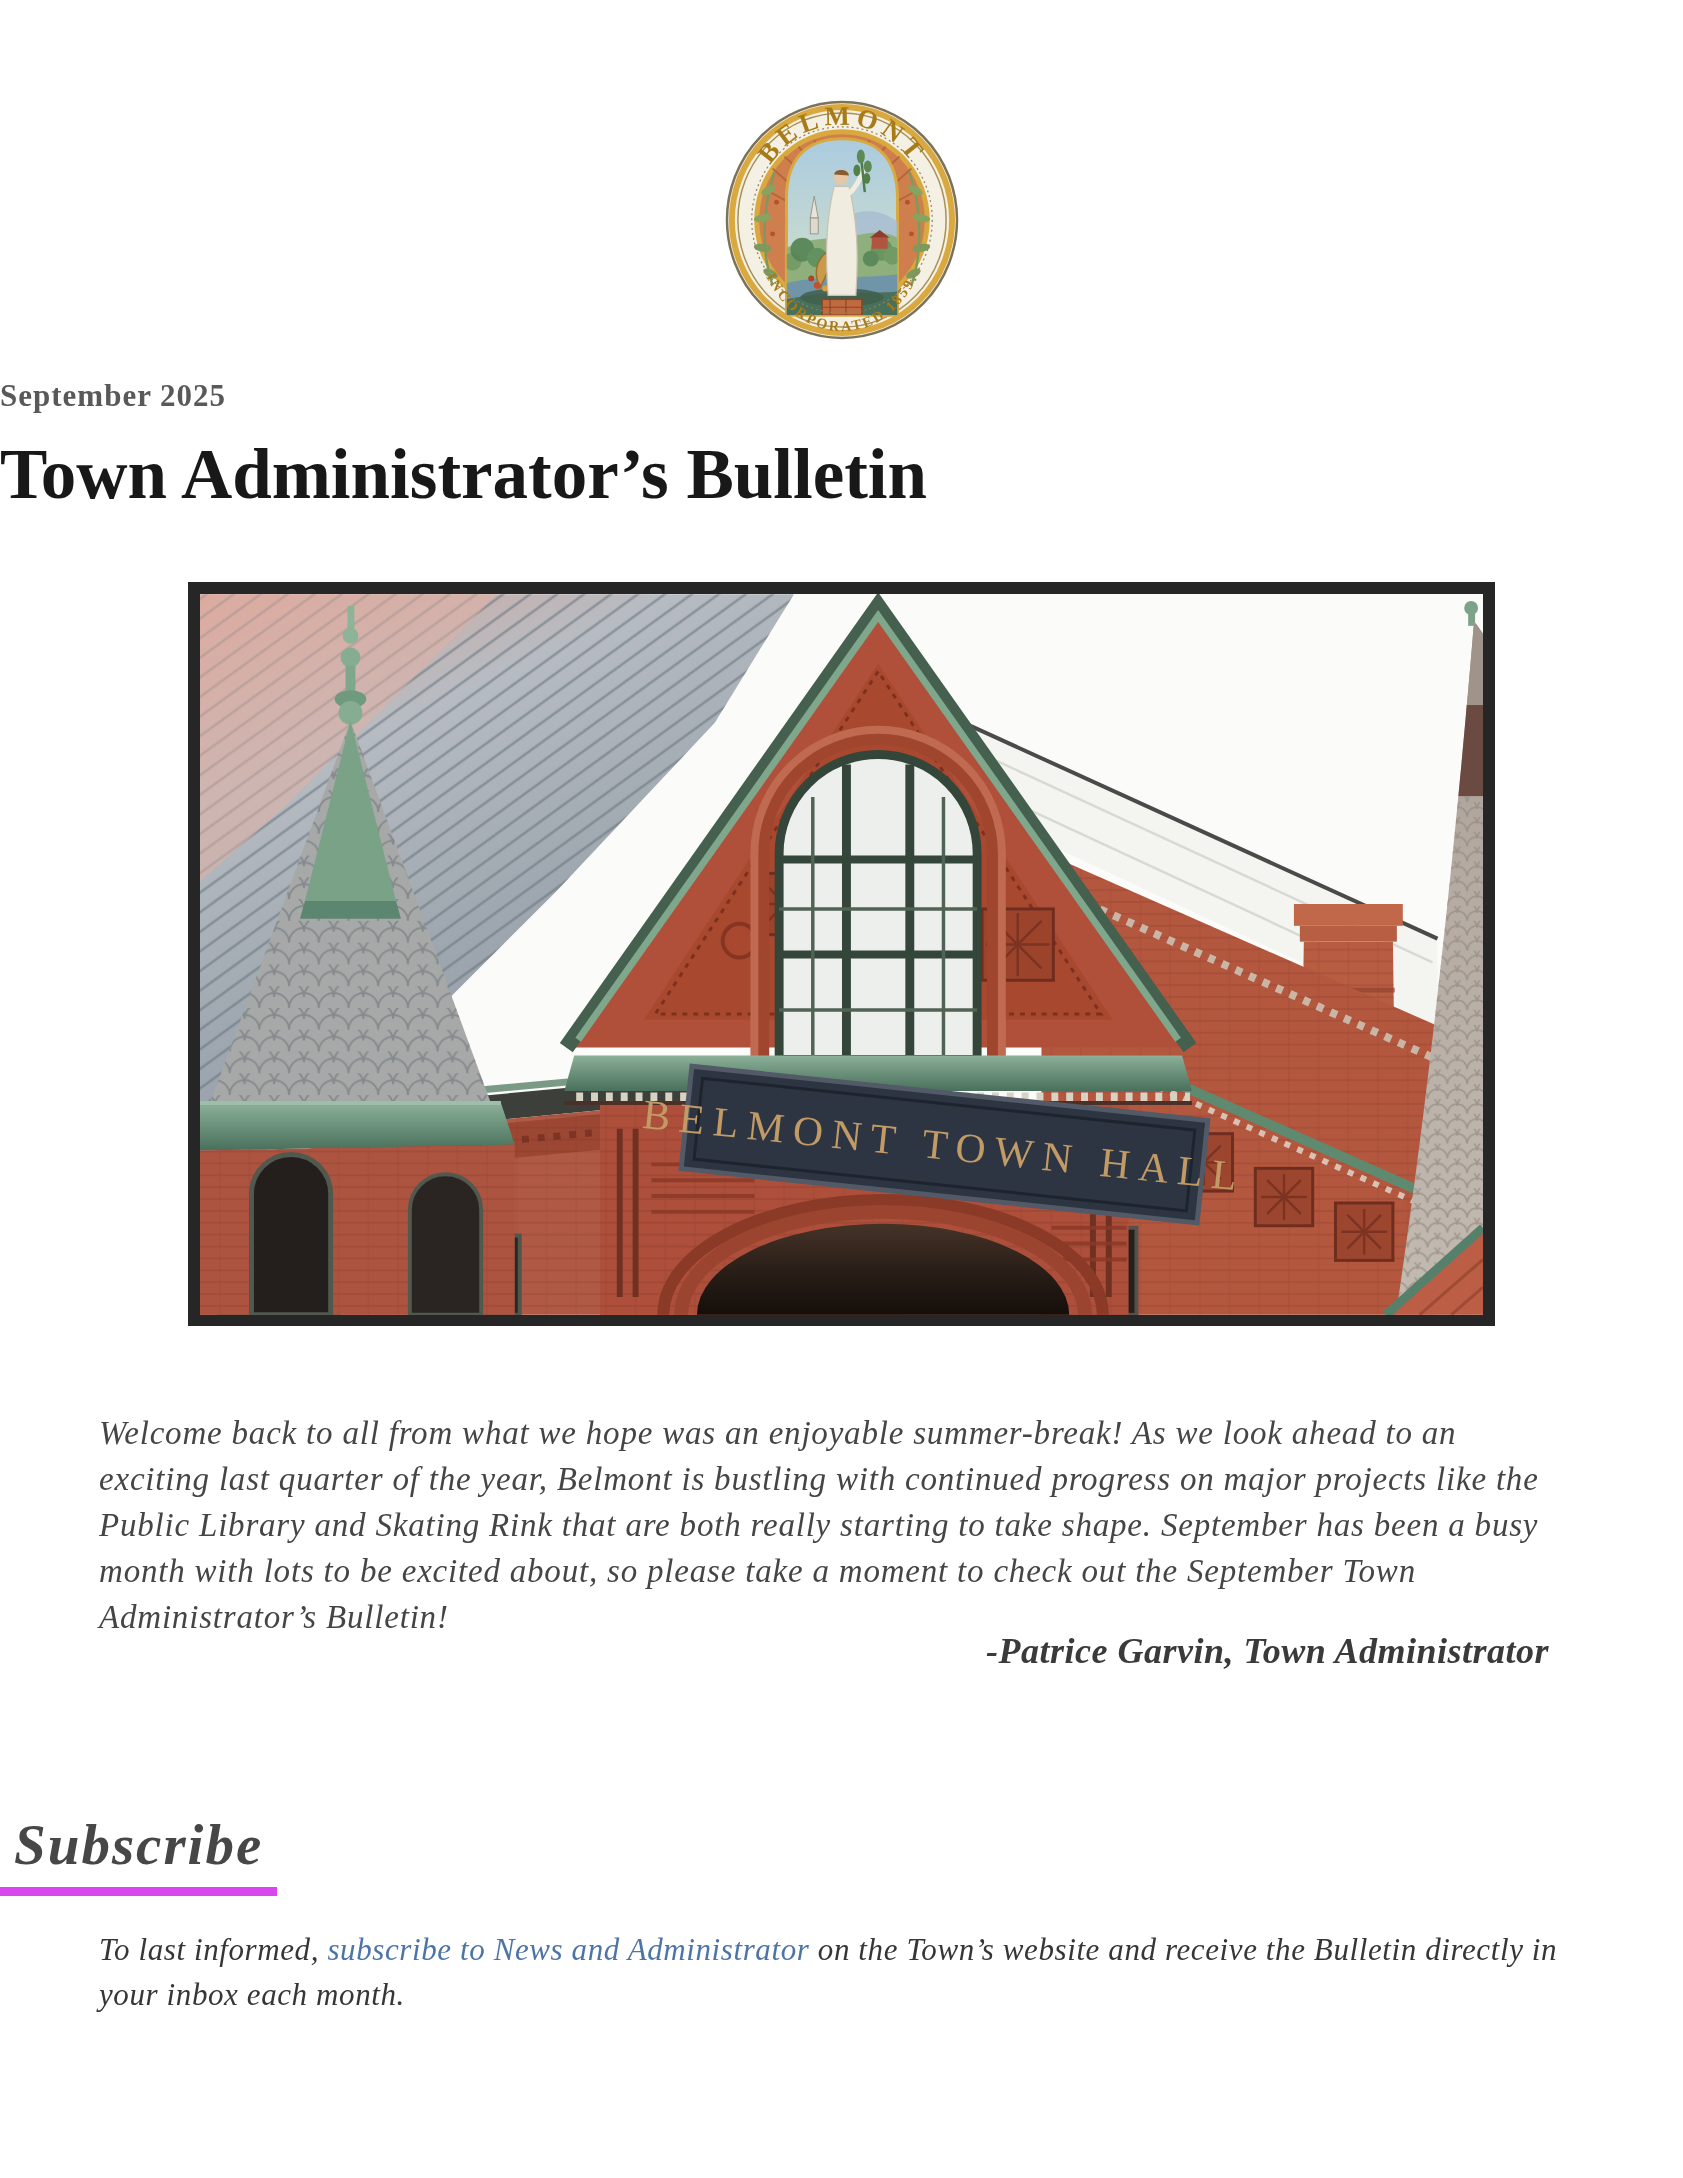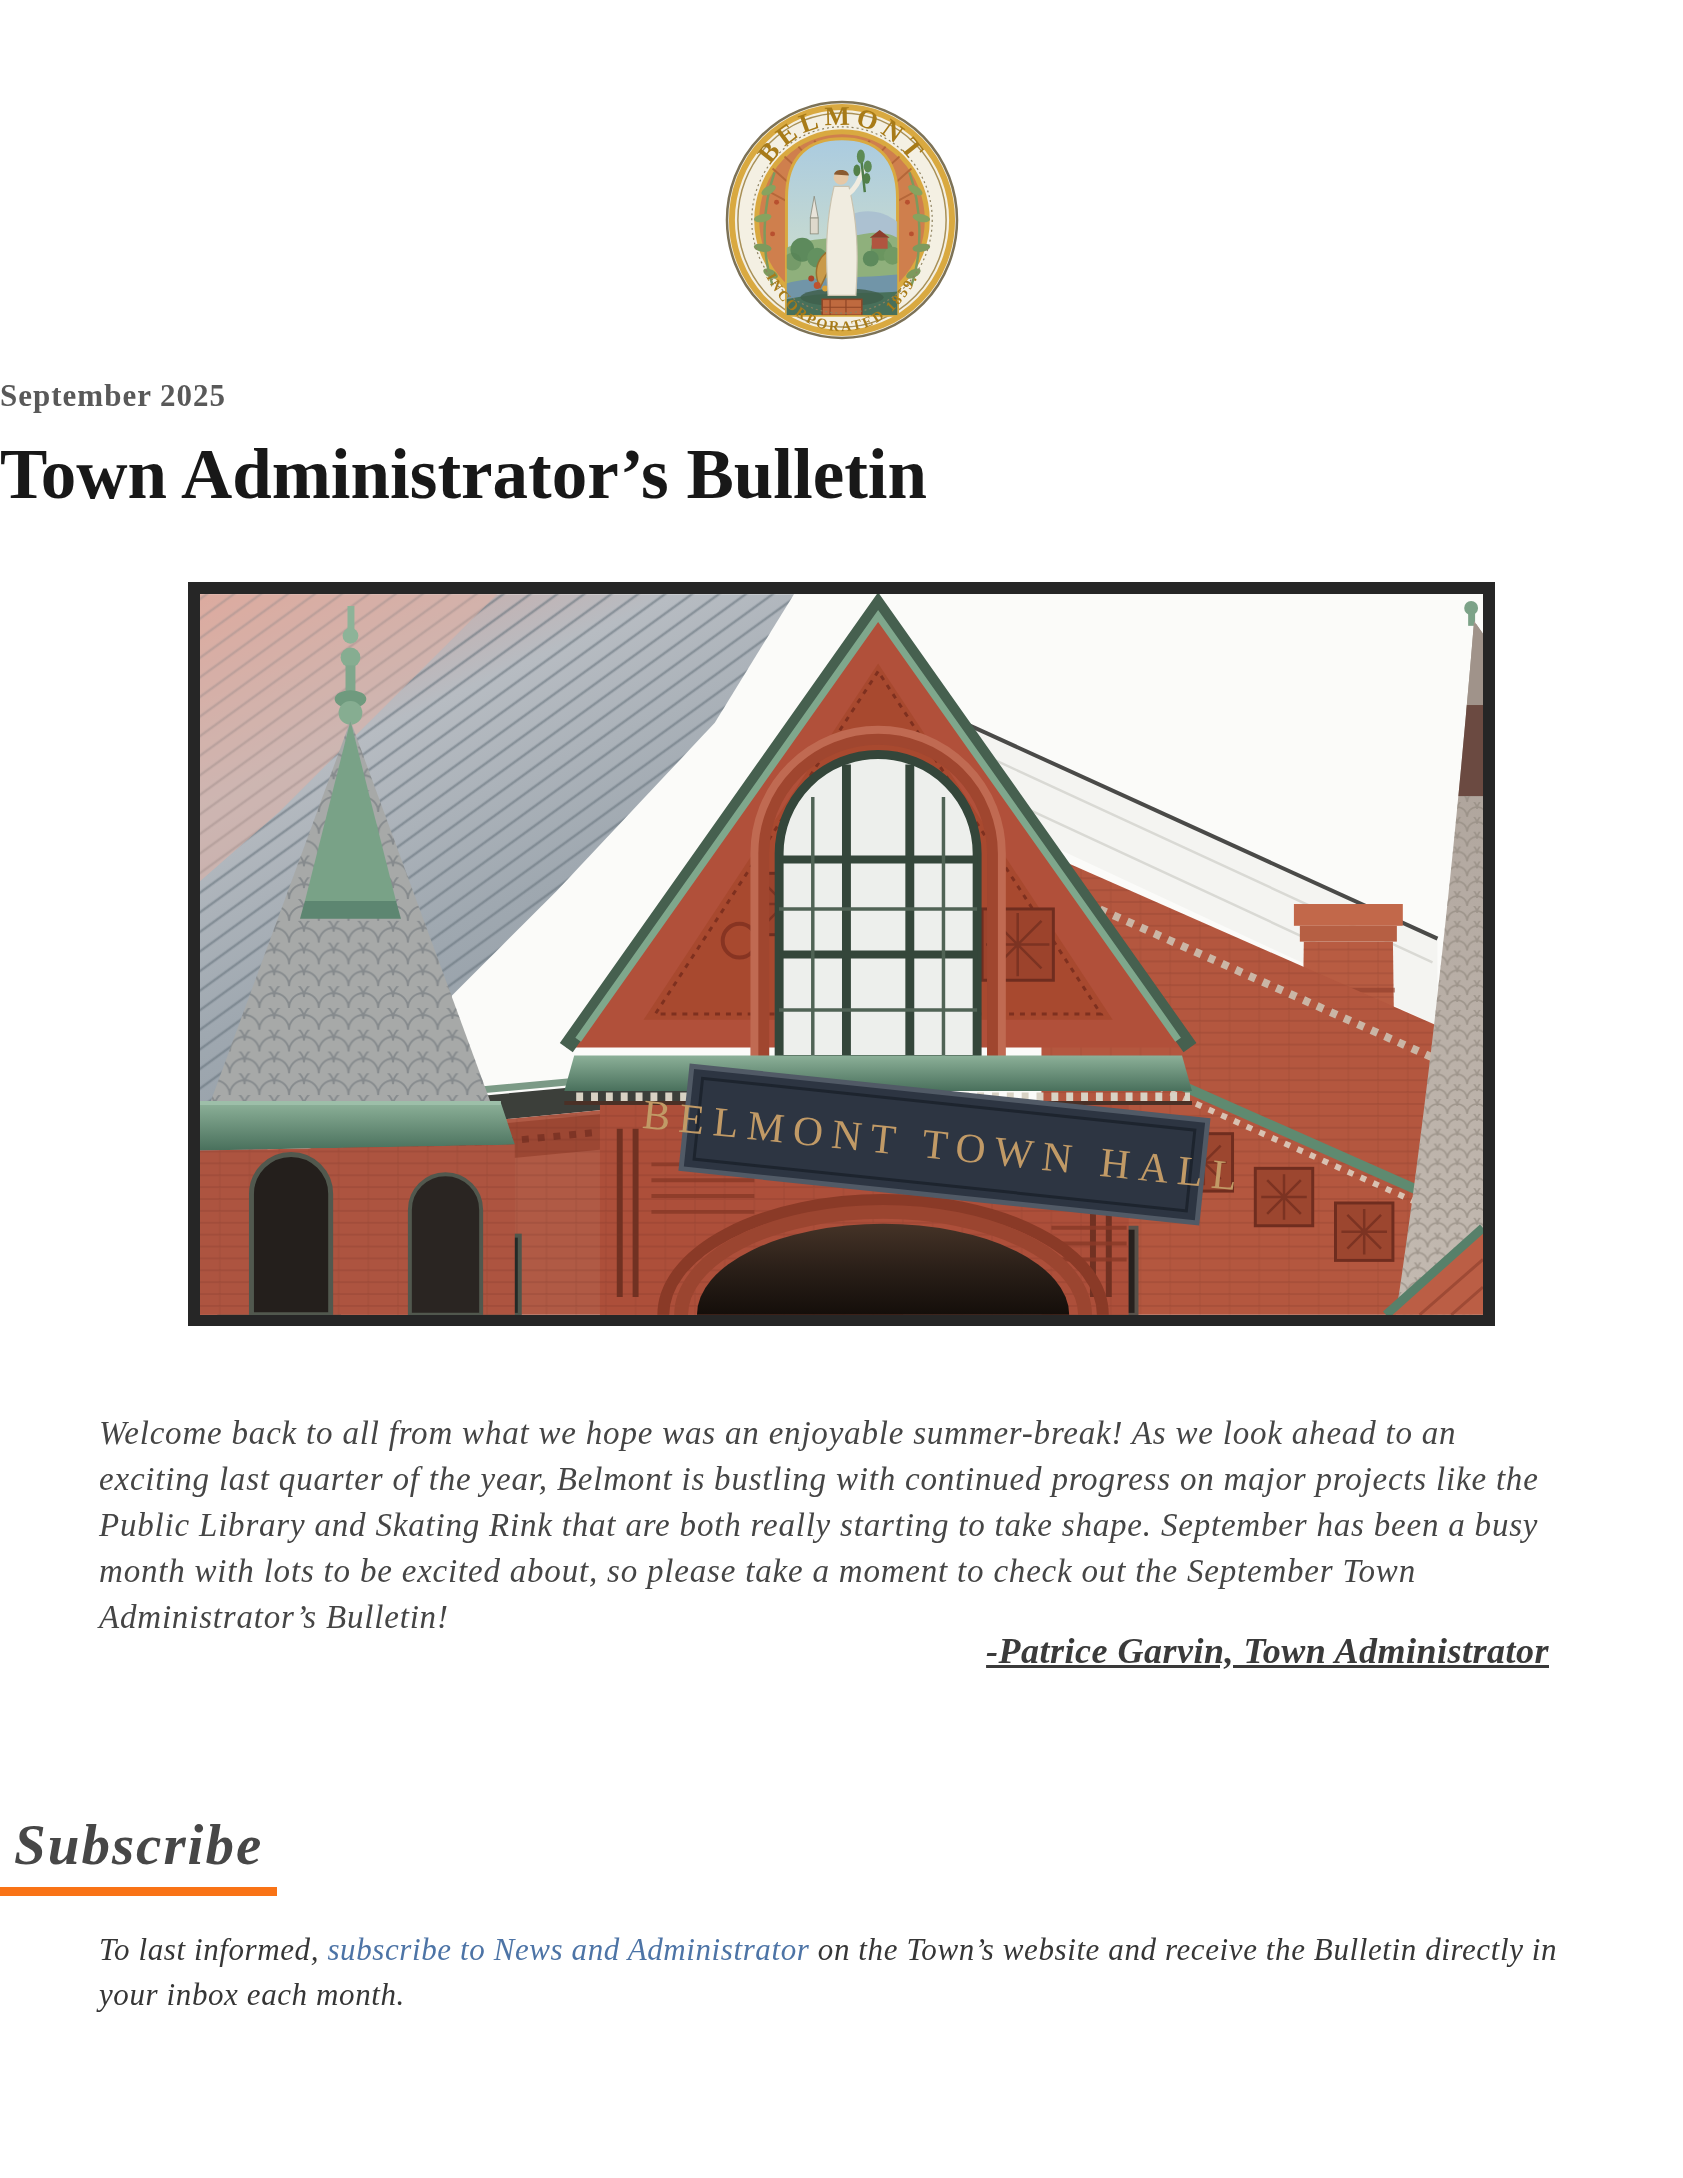--- a/index.html
+++ b/index.html
@@ -22,28 +22,27 @@
   .photo-frame svg{display:block;}
   .intro{
     left:99px;top:1410px;width:1457px;
     font-size:33px;font-style:italic;color:#454545;line-height:46px;
     letter-spacing:0.8px;
   }
   .signature{
     left:99px;top:1630px;width:1450px;text-align:right;
     font-size:36px;font-style:italic;font-weight:bold;color:#3a3a3a;
     letter-spacing:0.5px;
-    text-decoration:underline;
   }
   .subscribe-wrap{ top:1812px; }
   .subscribe-heading{
     display:inline-block;
     font-size:57px;font-weight:bold;font-style:italic;color:#474747;
     letter-spacing:2px;
-    border-bottom:9px solid #f97316;
+    border-bottom:9px solid #d946ef;
     padding:0 14px 10px 14px;
   }
   .footer-text{
     left:99px;top:1927px;width:1465px;
     font-size:31px;font-style:italic;color:#363636;line-height:45px;
     letter-spacing:0.6px;
   }
   .footer-text .doc-link{color:#4d74a6;text-decoration:none;cursor:pointer;}
 </style>
 </head>

